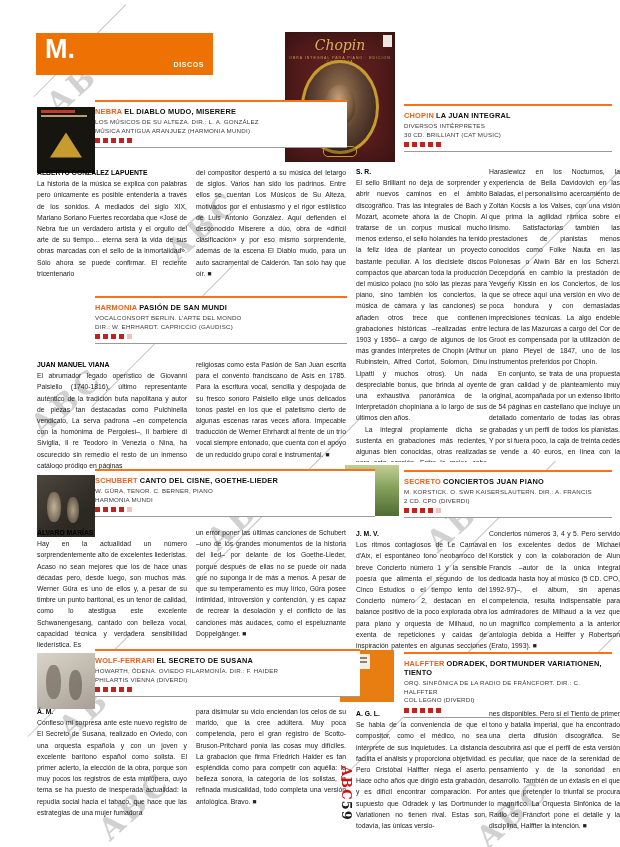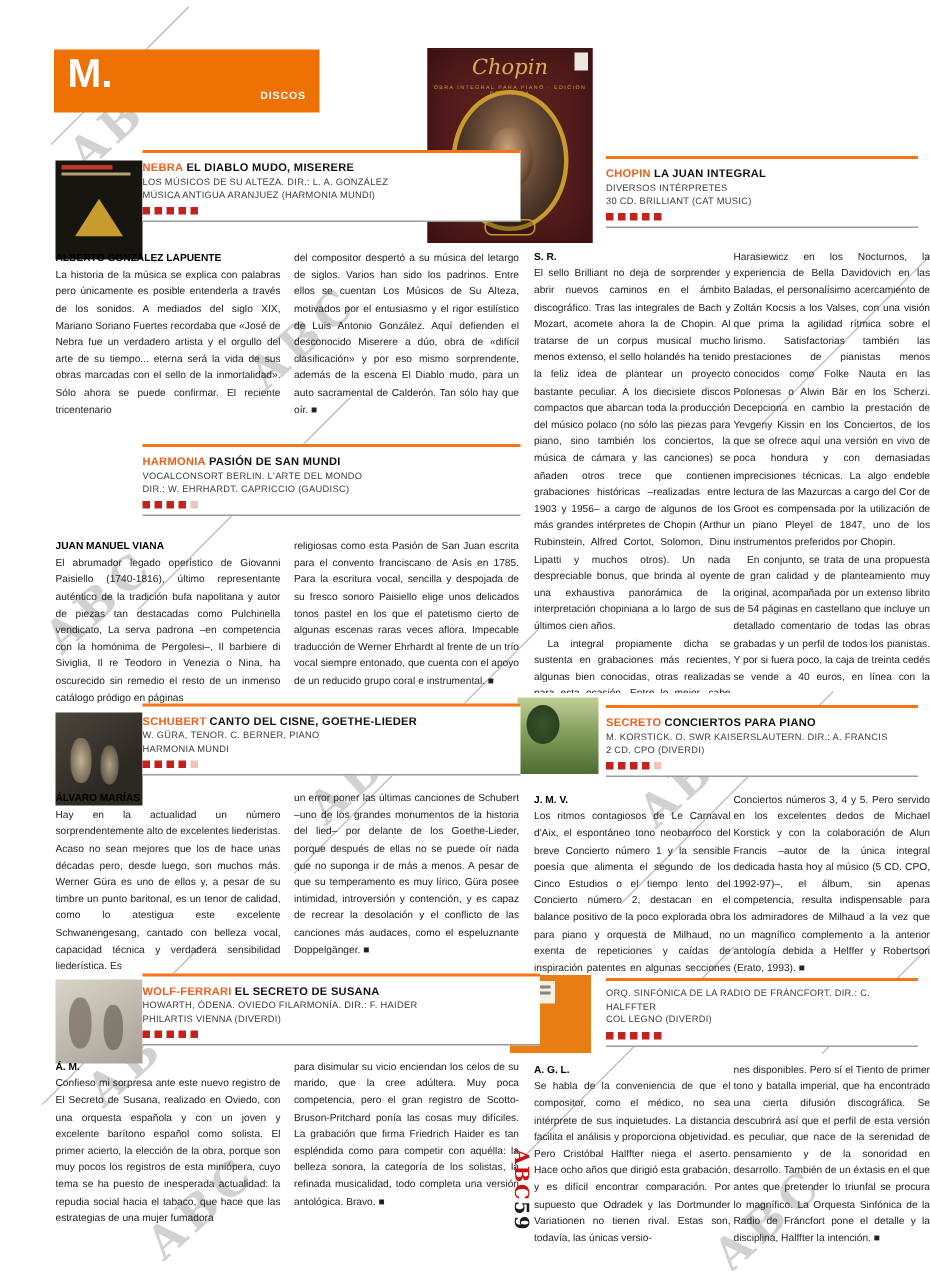--- a/index.html
+++ b/index.html
@@ -153,42 +153,43 @@
   <span class="stars"><span class="sq f"></span><span class="sq f"></span><span class="sq f"></span><span class="sq f"></span><span class="sq f"></span></span>
 </div>
 
 <div class="hdr" style="left:95px;top:296px;width:252px">
   <div class="t"><span class="a">HARMONIA</span><span>PASIÓN DE SAN MUNDI</span></div>
   <div class="c">VOCALCONSORT BERLIN. L'ARTE DEL MONDO</div>
   <div class="c">DIR.: W. EHRHARDT. CAPRICCIO (GAUDISC)</div>
   <span class="stars"><span class="sq f"></span><span class="sq f"></span><span class="sq f"></span><span class="sq f"></span><span class="sq e"></span></span>
 </div>
 
-<div class="hdr" style="left:95px;top:469px;width:252px">
+<div class="hdr" style="left:95px;top:469px;width:280px">
   <div class="t"><span class="a">SCHUBERT</span><span>CANTO DEL CISNE, GOETHE-LIEDER</span></div>
   <div class="c">W. GÜRA, TENOR. C. BERNER, PIANO</div>
   <div class="c">HARMONIA MUNDI</div>
   <span class="stars"><span class="sq f"></span><span class="sq f"></span><span class="sq f"></span><span class="sq f"></span><span class="sq e"></span></span>
 </div>
 
 <div class="hdr" style="left:404px;top:470px;width:208px">
-  <div class="t"><span class="a">SECRETO</span><span>CONCIERTOS PARA PIANO</span></div>
+  <div class="t"><span class="a">SECRETO</span><span>CONCIERTOS JUAN PIANO</span></div>
   <div class="c">M. KORSTICK. O. SWR KAISERSLAUTERN. DIR.: A. FRANCIS</div>
   <div class="c">2 CD. CPO (DIVERDI)</div>
   <span class="stars"><span class="sq f"></span><span class="sq f"></span><span class="sq f"></span><span class="sq f"></span><span class="sq e"></span></span>
 </div>
 
 <div class="hdr" style="left:95px;top:649px;width:265px">
   <div class="t"><span class="a">WOLF-FERRARI</span><span>EL SECRETO DE SUSANA</span></div>
   <div class="c">HOWARTH, ÓDENA. OVIEDO FILARMONÍA. DIR.: F. HAIDER</div>
   <div class="c">PHILARTIS VIENNA (DIVERDI)</div>
   <span class="stars"><span class="sq f"></span><span class="sq f"></span><span class="sq f"></span><span class="sq f"></span><span class="sq f"></span></span>
 </div>
 
 <div class="hdr" style="left:404px;top:652px;width:208px">
+  <div class="t"><span class="a">HALFFTER</span><span>ODRADEK, DORTMUNDER VARIATIONEN, TIENTO</span></div>
   <div class="c">ORQ. SINFÓNICA DE LA RADIO DE FRÁNCFORT. DIR.: C. HALFFTER</div>
   <div class="c">COL LEGNO (DIVERDI)</div>
   <span class="stars"><span class="sq f"></span><span class="sq f"></span><span class="sq f"></span><span class="sq f"></span><span class="sq f"></span></span>
 </div>
 
 <div class="txt" style="left:37px;top:167px;width:150px;height:127px">
   <div class="by">ALBERTO GONZÁLEZ LAPUENTE</div>
   <div class="p">La historia de la música se explica con palabras pero únicamente es posible entenderla a través de los sonidos. A mediados del siglo XIX, Mariano Soriano Fuertes recordaba que «José de Nebra fue un verdadero artista y el orgullo del arte de su tiempo... eterna será la vida de sus obras marcadas con el sello de la inmortalidad». Sólo ahora se puede confirmar. El reciente tricentenario</div>
 </div>
 <div class="txt" style="left:196px;top:167px;width:150px;height:127px">

